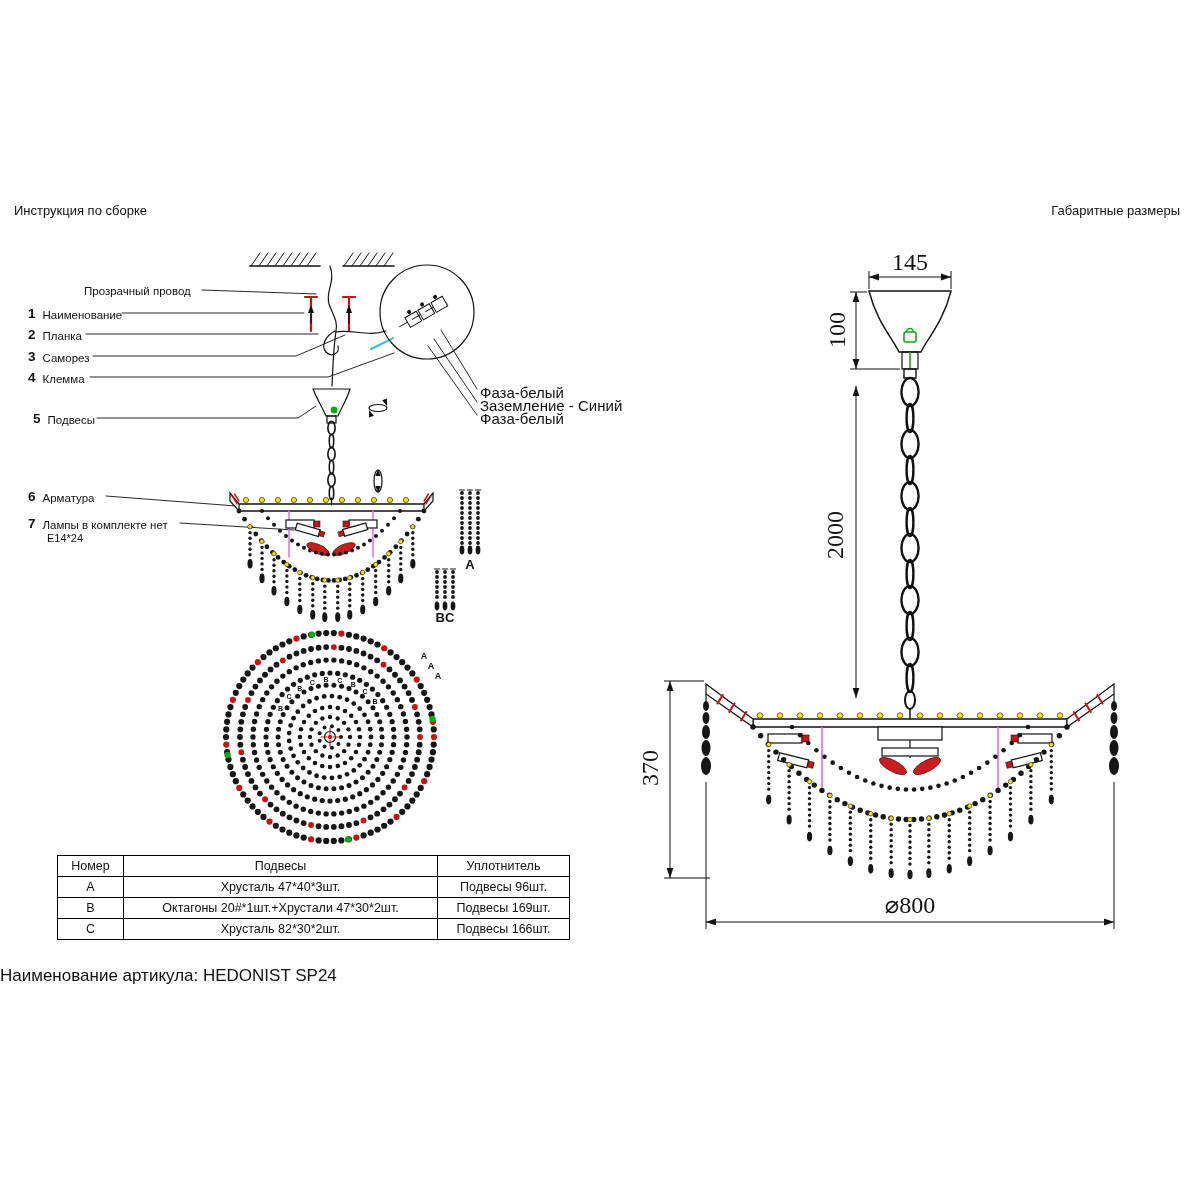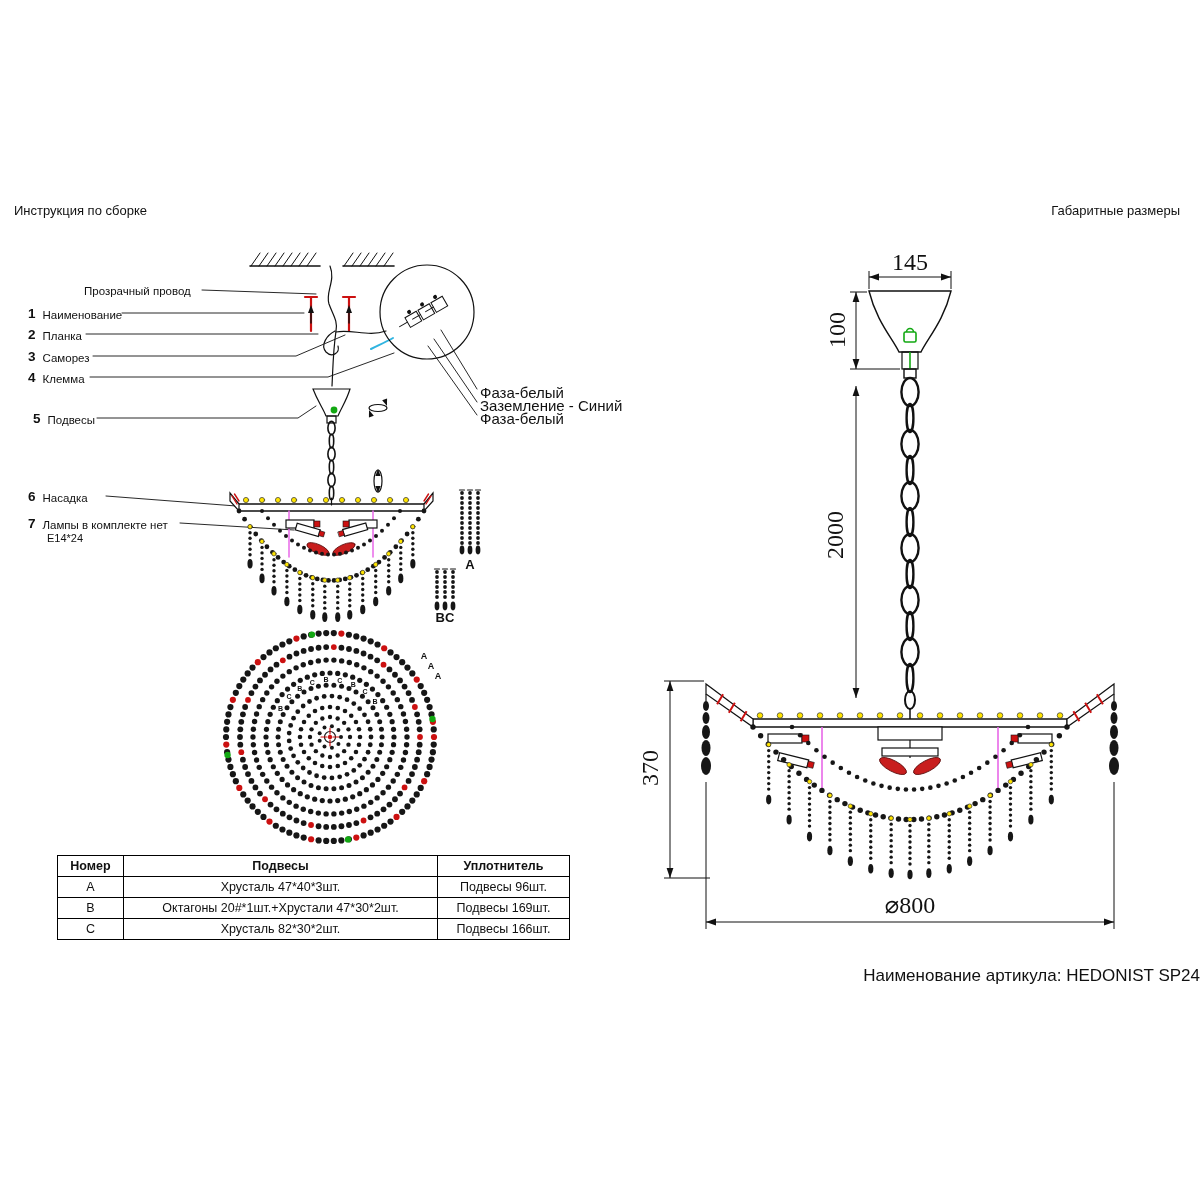--- a/index.html
+++ b/index.html
@@ -3,24 +3,24 @@
 <meta charset="utf-8">
 <style>
   html,body{margin:0;padding:0;background:#fff}
   .stage{position:relative;width:1200px;height:1200px;background:#fff;font-family:"Liberation Sans",sans-serif;color:#111;overflow:hidden}
   #art{position:absolute;left:0;top:0}
   .title{position:absolute;font-size:13px;white-space:nowrap}
   .plabel{position:absolute;font-size:11.5px;white-space:nowrap;display:flex;align-items:flex-end;gap:7px}
   .pnum{font-weight:bold;font-size:13.5px}
   .wlabel{position:absolute;font-size:15px;white-space:nowrap}
   .sub{position:absolute;font-size:11px;white-space:nowrap}
-  .footer{position:absolute;left:0;top:966px;width:100%;text-align:right;font-size:17px}
+  .footer{position:absolute;left:0;top:966px;width:100%;text-align:left;font-size:17px}
   table.parts{position:absolute;left:57px;top:855px;border-collapse:collapse;table-layout:fixed}
   table.parts th,table.parts td{border:1px solid #000;font-size:12.5px;text-align:center;padding:1px 4px;height:18px;overflow:hidden;white-space:nowrap}
-  table.parts th{font-weight:bold}
+  table.parts th{font-weight:normal}
   th.small{font-size:10.5px}
   td.desc{text-align:left;padding-left:14px}
   .dim{font-family:"Liberation Serif",serif;font-size:24px;fill:#111;stroke:none}
   .slab{font-family:"Liberation Sans",sans-serif;font-size:13px;font-weight:bold;fill:#111;stroke:none}
 </style>
 </head>
 <body>
 
 <div class="stage">
 
@@ -1152,21 +1152,21 @@
 <div class="plabel" style="left:28px;top:370px">
       <span class="pnum">4</span>
       <span>Клемма</span>
     </div>
 <div class="plabel" style="left:33px;top:411px">
       <span class="pnum">5</span>
       <span>Подвесы</span>
     </div>
 <div class="plabel" style="left:28px;top:489px">
       <span class="pnum">6</span>
-      <span>Насадка</span>
+      <span>Арматура</span>
     </div>
 <div class="plabel" style="left:28px;top:516px">
       <span class="pnum">7</span>
       <span>Лампы в комплекте нет</span>
     </div>
 <div class="sub" style="left:47px;top:532px">E14*24</div>
 
 <div class="wlabel" style="left:480px;top:384px">Фаза-белый</div>
 <div class="wlabel" style="left:480px;top:397px">Заземление - Синий</div>
 <div class="wlabel" style="left:480px;top:410px">Фаза-белый</div>

